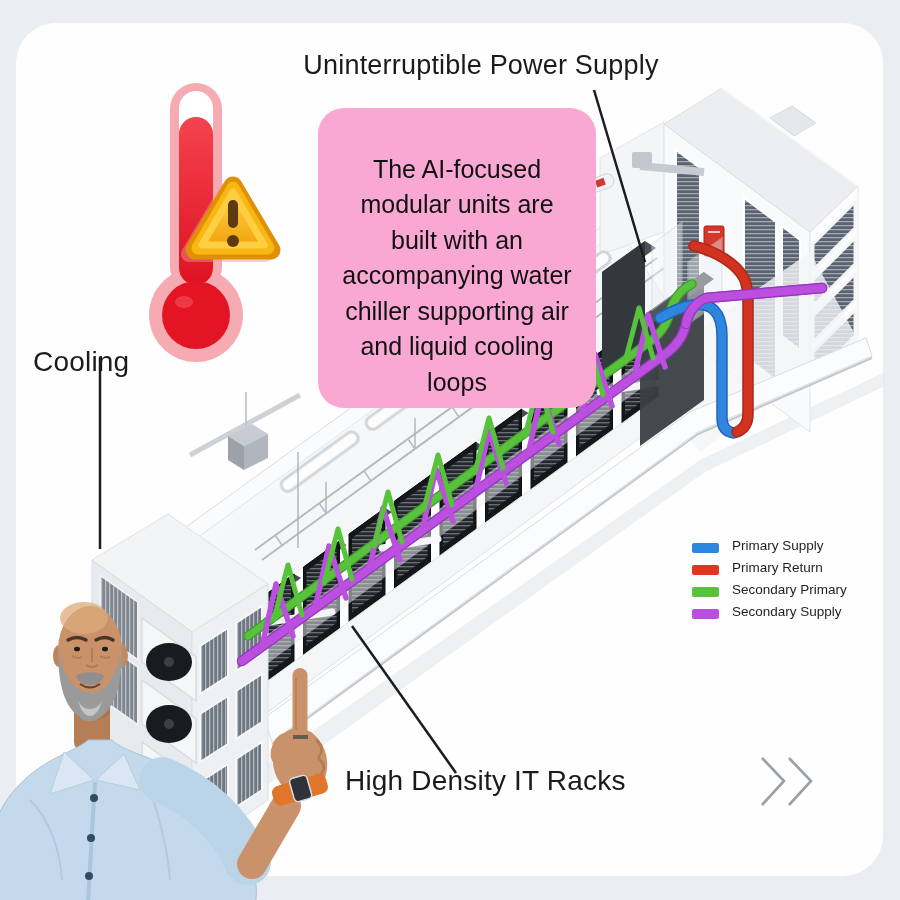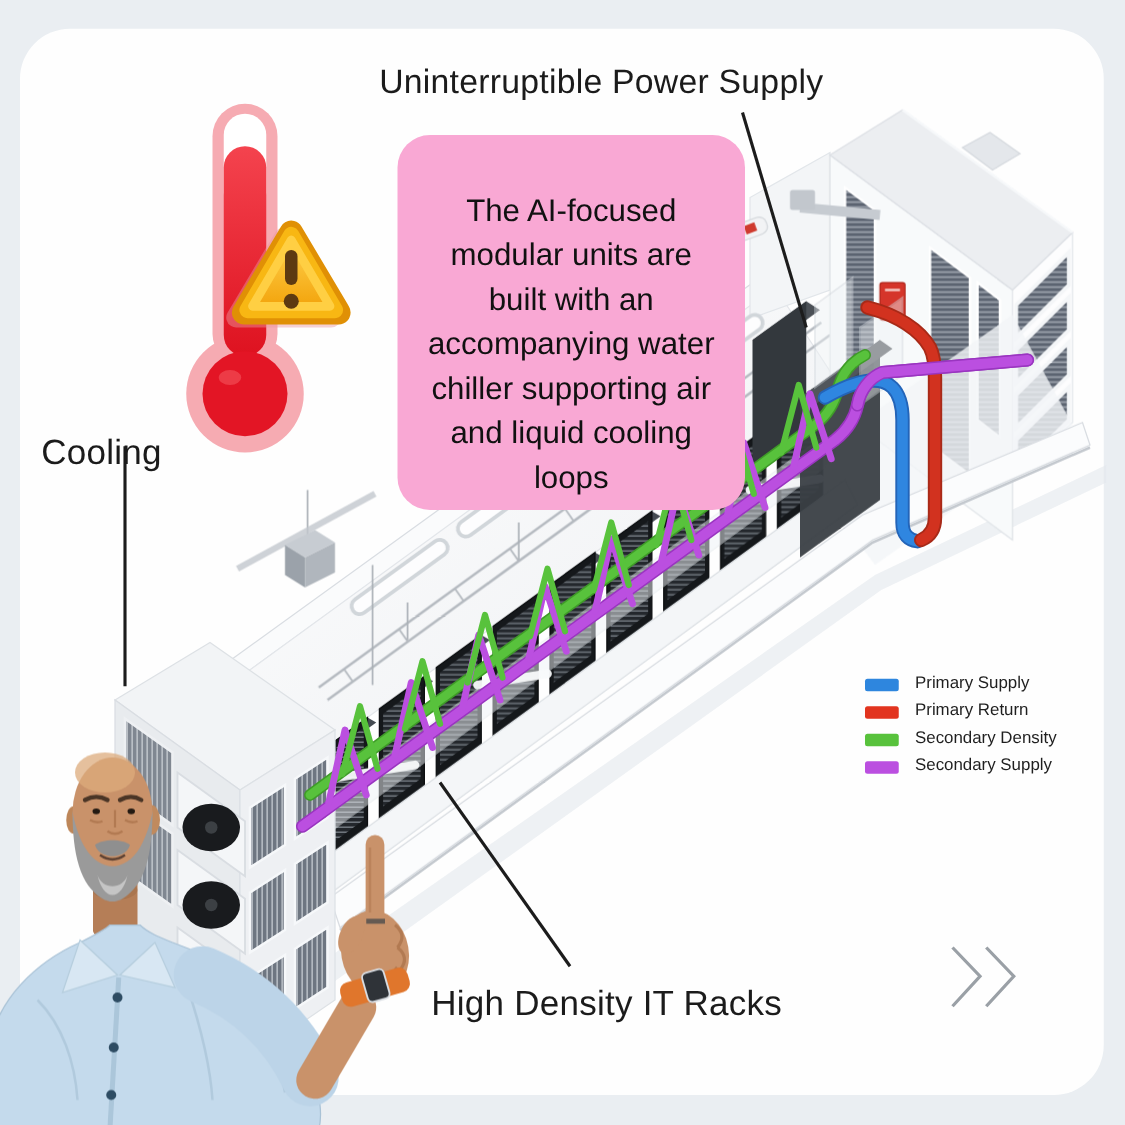--- a/index.html
+++ b/index.html
@@ -11,21 +11,21 @@
   }
   .card{
     position:absolute;left:16px;top:23px;width:867px;height:853px;
     background:#fefefe;border-radius:40px;
   }
   .scene{position:absolute;left:0;top:0;width:900px;height:900px;}
   .overlay{position:absolute;z-index:5;color:#1b1b1b;}
   .label-big{font-size:27px;letter-spacing:.2px;color:#1b1b1b;white-space:nowrap;}
   #ups-label{left:280px;top:50px;width:402px;text-align:center;}
   #cooling-label{left:33px;top:310px;font-size:28px;margin-top:36px;}
-  #racks-label{left:345px;top:787px;font-size:28px;}
+  #racks-label{left:345px;top:765px;font-size:28px;}
   #callout{
     left:318px;top:108px;width:278px;
     background:#f9a8d4;border-radius:26px;
     padding:8px 4px;box-sizing:border-box;
     font-size:25px;line-height:35.5px;text-align:center;
     white-space:pre-line;color:#111;
   }
   #legend{left:676px;top:537px;}
   .legend-row{display:flex;align-items:flex-end;height:16px;margin-bottom:6px;margin-left:16px;}
   .legend-swatch{width:27px;height:10px;border-radius:2px;margin-right:13px;flex:0 0 auto;}
@@ -373,21 +373,21 @@
   <div class="legend-row">
     <span class="legend-swatch" style="background-color: rgb(46, 134, 222);"></span>
     <span class="legend-label">Primary Supply</span>
   </div>
   <div class="legend-row">
     <span class="legend-swatch" style="background-color: rgb(226, 52, 31);"></span>
     <span class="legend-label">Primary Return</span>
   </div>
   <div class="legend-row">
     <span class="legend-swatch" style="background-color: rgb(88, 194, 60);"></span>
-    <span class="legend-label">Secondary Density</span>
+    <span class="legend-label">Secondary Primary</span>
   </div>
   <div class="legend-row">
     <span class="legend-swatch" style="background-color: rgb(187, 79, 224);"></span>
     <span class="legend-label">Secondary Supply</span>
   </div>
 </div>
 
 <button class="overlay" id="next-btn" aria-label="next">
   <svg width="72" height="66" viewBox="0 0 72 66">
     <g fill="none" stroke="#9aa0a6" stroke-width="2.6">

